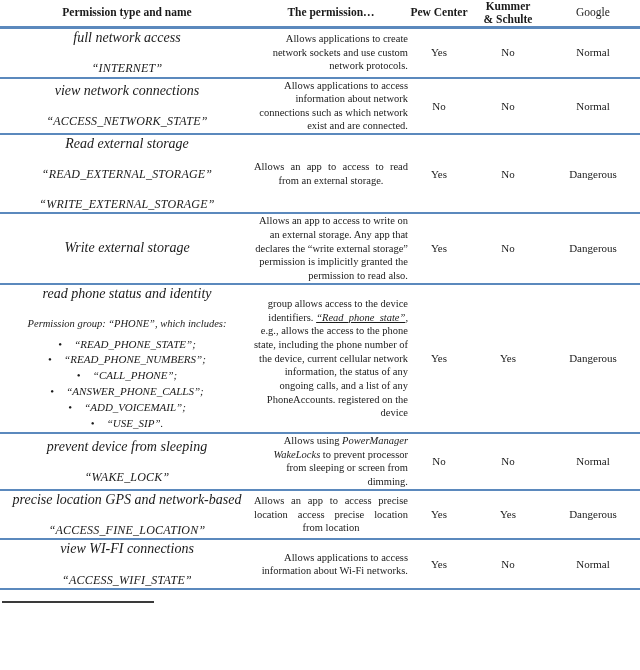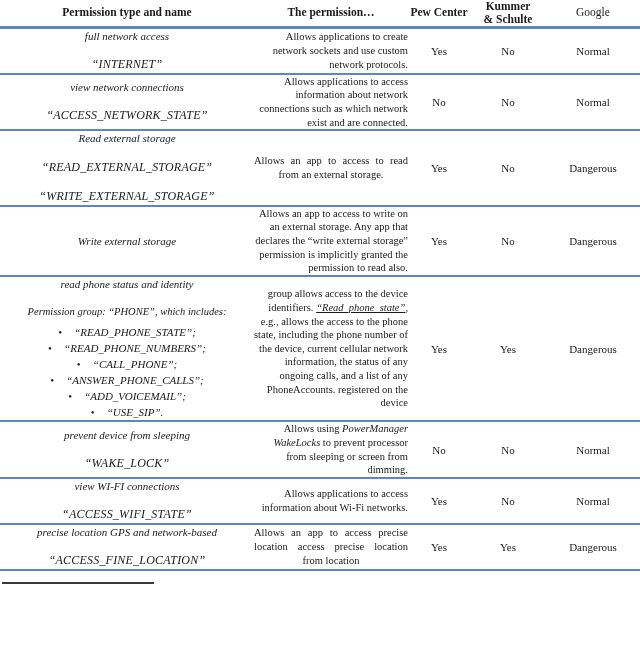--- a/index.html
+++ b/index.html
@@ -83,21 +83,21 @@
   }
   
   .const {
     font-style: italic;
     font-size: 12px;
     letter-spacing: 0.2px;
     display: block;
   }
   .plain-name {
     font-style: italic;
-    font-size: 11px;
+    font-size: 14px;
     display: block;
   }
   .gap-md { height: 14px; }
 
   ul.perm-list {
     list-style: none;
     margin: 6px 0 0 0;
     padding: 0;
     text-align: center;
   }
@@ -229,40 +229,40 @@
           <span class="const">“WAKE_LOCK”</span>
         </td>
         <td class="desc-cell"><span>Allows using </span><span class="ital">PowerManager WakeLocks</span><span> to prevent processor from sleeping or screen from dimming.</span></td>
         <td class="flag-cell">No</td>
         <td class="flag-cell">No</td>
         <td class="flag-cell">Normal</td>
       </tr>
 
       <tr>
         <td class="name-cell">
+          <span class="plain-name">precise location GPS and network-based</span>
+          <div class="gap-md"></div>
+          <span class="const">“ACCESS_FINE_LOCATION”</span>
+        </td>
+        <td class="desc-cell justify">Allows an app to access precise location access precise location from location</td>
+        <td class="flag-cell">Yes</td>
+        <td class="flag-cell">Yes</td>
+        <td class="flag-cell">Dangerous</td>
+      </tr>
+
+      <tr>
+        <td class="name-cell">
           <span class="plain-name">view WI-FI connections</span>
           <div class="gap-md"></div>
           <span class="const">“ACCESS_WIFI_STATE”</span>
         </td>
         <td class="desc-cell">Allows applications to access information about Wi-Fi networks.</td>
         <td class="flag-cell">Yes</td>
         <td class="flag-cell">No</td>
         <td class="flag-cell">Normal</td>
-      </tr>
-
-      <tr>
-        <td class="name-cell">
-          <span class="plain-name">precise location GPS and network-based</span>
-          <div class="gap-md"></div>
-          <span class="const">“ACCESS_FINE_LOCATION”</span>
-        </td>
-        <td class="desc-cell justify">Allows an app to access precise location access precise location from location</td>
-        <td class="flag-cell">Yes</td>
-        <td class="flag-cell">Yes</td>
-        <td class="flag-cell">Dangerous</td>
       </tr>
 
     </tbody>
   </table>
 
   <div class="footnote-rule"></div>
 
 </div>
 
 </body></html>

